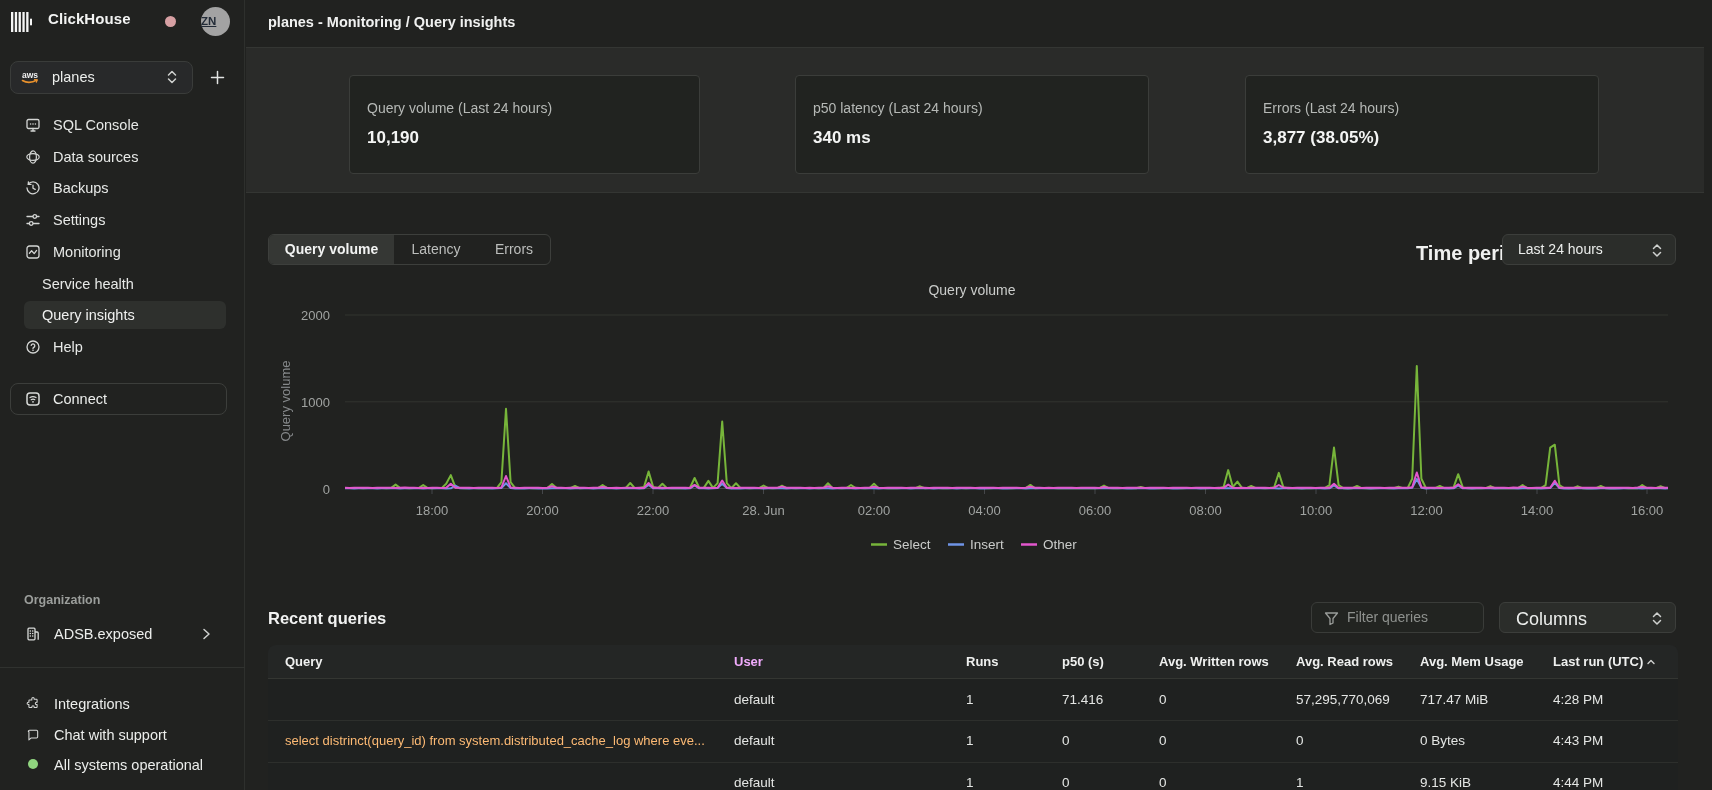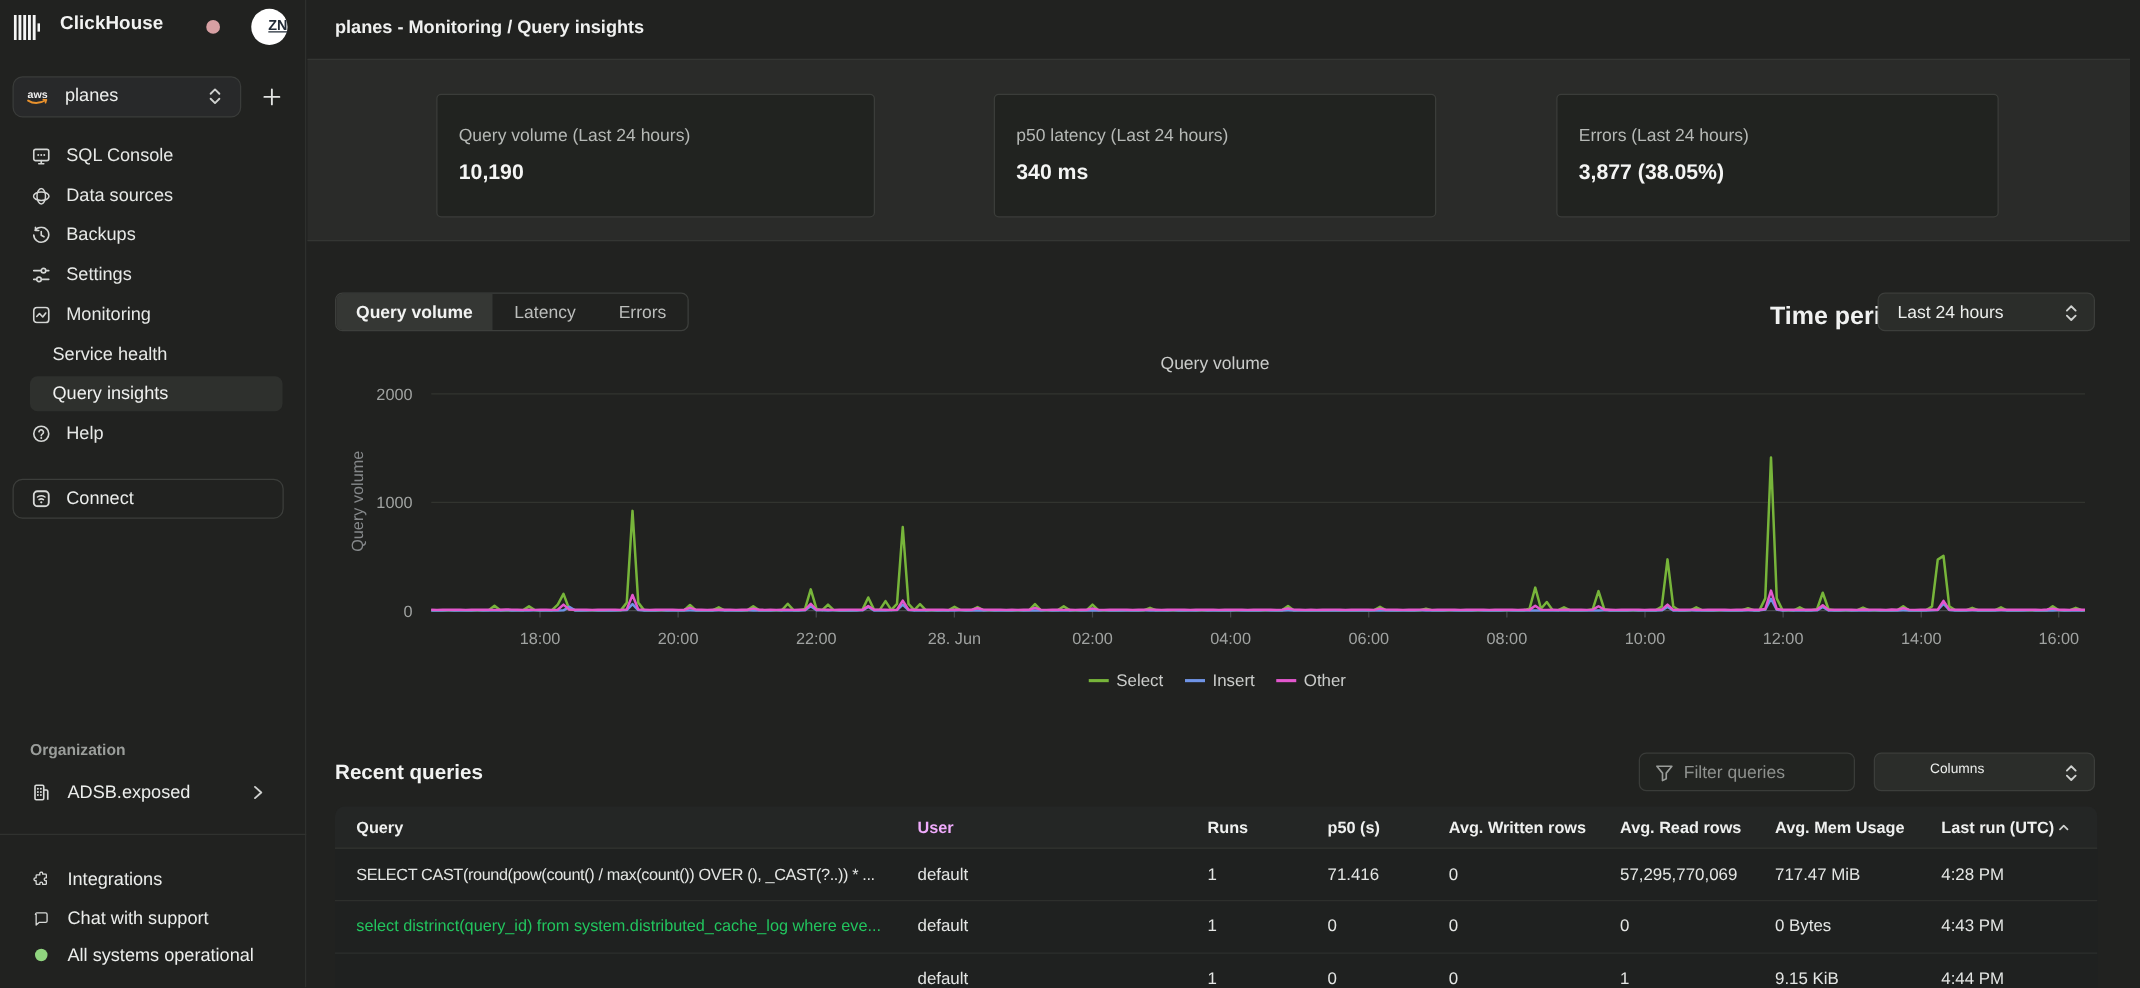--- a/index.html
+++ b/index.html
@@ -18,21 +18,21 @@
       <rect x="0" y="0" width="2.3" height="20"></rect>
       <rect x="3.8" y="0" width="2.3" height="20"></rect>
       <rect x="7.6" y="0" width="2.3" height="20"></rect>
       <rect x="11.4" y="0" width="2.3" height="20"></rect>
       <rect x="15.2" y="0" width="2.3" height="20"></rect>
       <rect x="19.0" y="6.7" width="2.0" height="6.6"></rect>
     </g>
   </svg>
   <div class="abs" style="left:48px;top:10px;font-size:15px;font-weight:600;color:#f2f3f2;letter-spacing:.1px;">ClickHouse</div>
   <div class="abs" style="left:165px;top:16px;width:11px;height:11px;border-radius:50%;background:#d7a0a3;"></div>
-  <div class="abs" style="left:201px;top:7px;width:29px;height:29px;border-radius:50%;background:#ffffff;color:#232c38;font-size:11.5px;font-weight:700;text-align:right;line-height:29px;text-decoration:underline;">ZN</div>
+  <div class="abs" style="left:201px;top:7px;width:29px;height:29px;border-radius:50%;background:#a3a3a3;color:#232c38;font-size:11.5px;font-weight:700;text-align:left;line-height:29px;text-decoration:underline;">ZN</div>
 
   <div class="abs" style="left:10px;top:61px;width:183px;height:33px;background:#28292a;border:1px solid #3a3c3a;border-radius:8px;"></div>
   <svg class="abs" style="left:21px;top:69px;" width="20" height="16" viewBox="0 0 20 16">
     <text x="1" y="9" font-size="8.5" font-weight="700" fill="#f0f0f0" font-family="Liberation Sans">aws</text>
     <path d="M1.5 11.5 Q8 15.5 16 11" stroke="#e8912d" stroke-width="1.6" fill="none" stroke-linecap="round"></path>
     <path d="M16 11 l-2.4 -0.4 M16 11 l-0.6 2.2" stroke="#e8912d" stroke-width="1.3" fill="none" stroke-linecap="round"></path>
   </svg>
   <div class="abs" style="left:52px;top:69px;font-size:14.5px;color:#eceeec;">planes</div>
   <svg class="abs" style="left:166px;top:67px;" width="12" height="20" viewBox="0 0 12 20">
     <path d="M2.5 8 L6 4.5 L9.5 8" stroke="#cfd1cf" stroke-width="1.5" fill="none" stroke-linecap="round" stroke-linejoin="round"></path>
@@ -194,21 +194,21 @@
 </svg>
 
 <div class="abs" style="left:268px;top:609px;font-size:16.5px;font-weight:700;color:#f2f3f2;">Recent queries</div>
 <div class="abs" style="left:1311px;top:602px;width:173px;height:31px;background:#222421;border:1px solid #3a3c39;border-radius:6px;">
   <svg class="abs" style="left:12px;top:8px;" width="15" height="15" viewBox="0 0 15 15">
     <path d="M1.5 2 H13.5 L9 7.5 V12 L6 13.5 V7.5 Z" stroke="#9a9d9a" stroke-width="1.3" fill="none" stroke-linejoin="round"></path>
   </svg>
   <div class="abs" style="left:35px;top:6px;font-size:14px;color:#8e918e;">Filter queries</div>
 </div>
 <div class="abs" style="left:1499px;top:602px;width:177px;height:31px;background:#2b2d2a;border:1px solid #3c3e3b;border-radius:6px;">
-  <div class="abs" style="left:16px;top:6px;font-size:11px;color:#eceeec;margin-left:28px;">Columns</div>
+  <div class="abs" style="left:16px;top:6px;font-size:18px;color:#eceeec;">Columns</div>
   <svg class="abs" style="left:151px;top:6px;" width="12" height="19" viewBox="0 0 12 19">
     <path d="M2.5 7.5 L6 4 L9.5 7.5" stroke="#cfd1cf" stroke-width="1.5" fill="none" stroke-linecap="round" stroke-linejoin="round"></path>
     <path d="M2.5 11.5 L6 15 L9.5 11.5" stroke="#cfd1cf" stroke-width="1.5" fill="none" stroke-linecap="round" stroke-linejoin="round"></path>
   </svg>
 </div>
 
 <div class="abs" style="left:268px;top:645px;width:1410px;height:145px;border-radius:8px 8px 0 0;overflow:hidden;">
   <div class="abs" style="left:0;top:0;width:1410px;height:33px;background:#242625;"></div>
   <div class="abs" style="left:0;top:33px;width:1410px;height:112px;background:#1f2120;"></div>
   <div class="abs" style="left:0;top:33px;width:1410px;height:1px;background:#343632;"></div>
@@ -218,29 +218,28 @@
   <div class="abs" style="left:466px;top:9px;font-size:13px;font-weight:600;color:#f0abfc;">User</div>
   <div class="abs" style="left:698px;top:9px;font-size:13px;font-weight:600;color:#eff0ef;">Runs</div>
   <div class="abs" style="left:794px;top:9px;font-size:13px;font-weight:600;color:#eff0ef;">p50 (s)</div>
   <div class="abs" style="left:891px;top:9px;font-size:13px;font-weight:600;color:#eff0ef;">Avg. Written rows</div>
   <div class="abs" style="left:1028px;top:9px;font-size:13px;font-weight:600;color:#eff0ef;">Avg. Read rows</div>
   <div class="abs" style="left:1152px;top:9px;font-size:13px;font-weight:600;color:#eff0ef;">Avg. Mem Usage</div>
   <div class="abs" style="left:1285px;top:9px;font-size:13px;font-weight:600;color:#eff0ef;">Last run (UTC)</div>
   <svg class="abs" style="left:1378px;top:12px;" width="10" height="10" viewBox="0 0 10 10">
       <path d="M2 6.5 L5 3.5 L8 6.5" stroke="#cfd1cf" stroke-width="1.4" fill="none" stroke-linecap="round" stroke-linejoin="round"></path>
     </svg>
-  <div class="abs" style="left:17px;top:46.5px;font-size:13px;color:#e4e6e4;width:430px;white-space:nowrap;overflow:hidden;letter-spacing:-0.3px;">SELECT CAST(round(pow(count() / max(count()) OVER (), _CAST(?..)) * ...</div>
   <div class="abs" style="left:466px;top:46.5px;font-size:13.5px;color:#e4e6e4;">default</div>
   <div class="abs" style="left:698px;top:46.5px;font-size:13.5px;color:#e4e6e4;">1</div>
   <div class="abs" style="left:794px;top:46.5px;font-size:13.5px;color:#e4e6e4;">71.416</div>
   <div class="abs" style="left:891px;top:46.5px;font-size:13.5px;color:#e4e6e4;">0</div>
   <div class="abs" style="left:1028px;top:46.5px;font-size:13.5px;color:#e4e6e4;">57,295,770,069</div>
   <div class="abs" style="left:1152px;top:46.5px;font-size:13.5px;color:#e4e6e4;">717.47 MiB</div>
   <div class="abs" style="left:1285px;top:46.5px;font-size:13.5px;color:#e4e6e4;">4:28 PM</div>
-  <div class="abs" style="left:17px;top:88px;font-size:13px;color:#22c55e;width:430px;white-space:nowrap;overflow:hidden;">select distrinct(query_id) from system.distributed_cache_log where eve...</div>
+  <div class="abs" style="left:17px;top:88px;font-size:13px;color:#fdba74;width:430px;white-space:nowrap;overflow:hidden;">select distrinct(query_id) from system.distributed_cache_log where eve...</div>
   <div class="abs" style="left:466px;top:88px;font-size:13.5px;color:#e4e6e4;">default</div>
   <div class="abs" style="left:698px;top:88px;font-size:13.5px;color:#e4e6e4;">1</div>
   <div class="abs" style="left:794px;top:88px;font-size:13.5px;color:#e4e6e4;">0</div>
   <div class="abs" style="left:891px;top:88px;font-size:13.5px;color:#e4e6e4;">0</div>
   <div class="abs" style="left:1028px;top:88px;font-size:13.5px;color:#e4e6e4;">0</div>
   <div class="abs" style="left:1152px;top:88px;font-size:13.5px;color:#e4e6e4;">0 Bytes</div>
   <div class="abs" style="left:1285px;top:88px;font-size:13.5px;color:#e4e6e4;">4:43 PM</div>
   <div class="abs" style="left:466px;top:129.5px;font-size:13.5px;color:#e4e6e4;">default</div>
   <div class="abs" style="left:698px;top:129.5px;font-size:13.5px;color:#e4e6e4;">1</div>
   <div class="abs" style="left:794px;top:129.5px;font-size:13.5px;color:#e4e6e4;">0</div>

